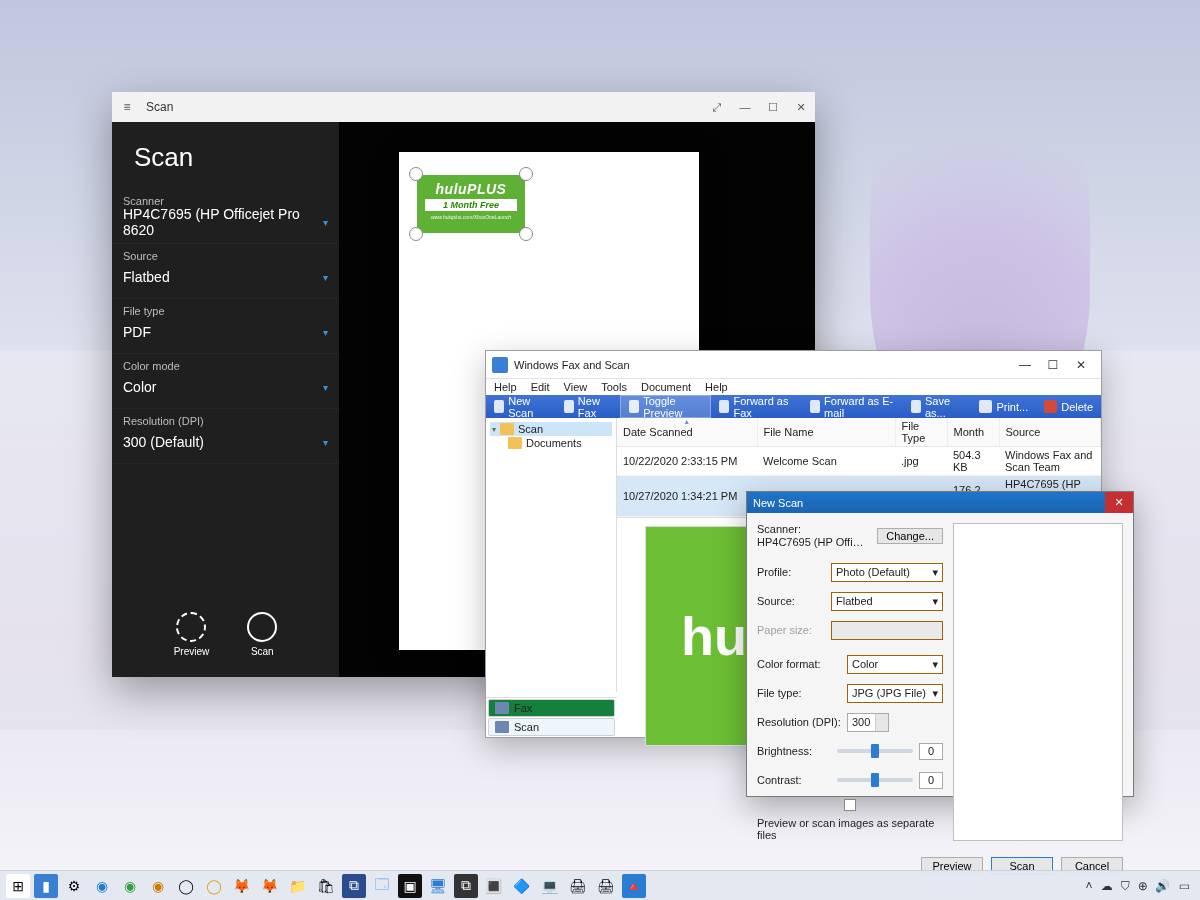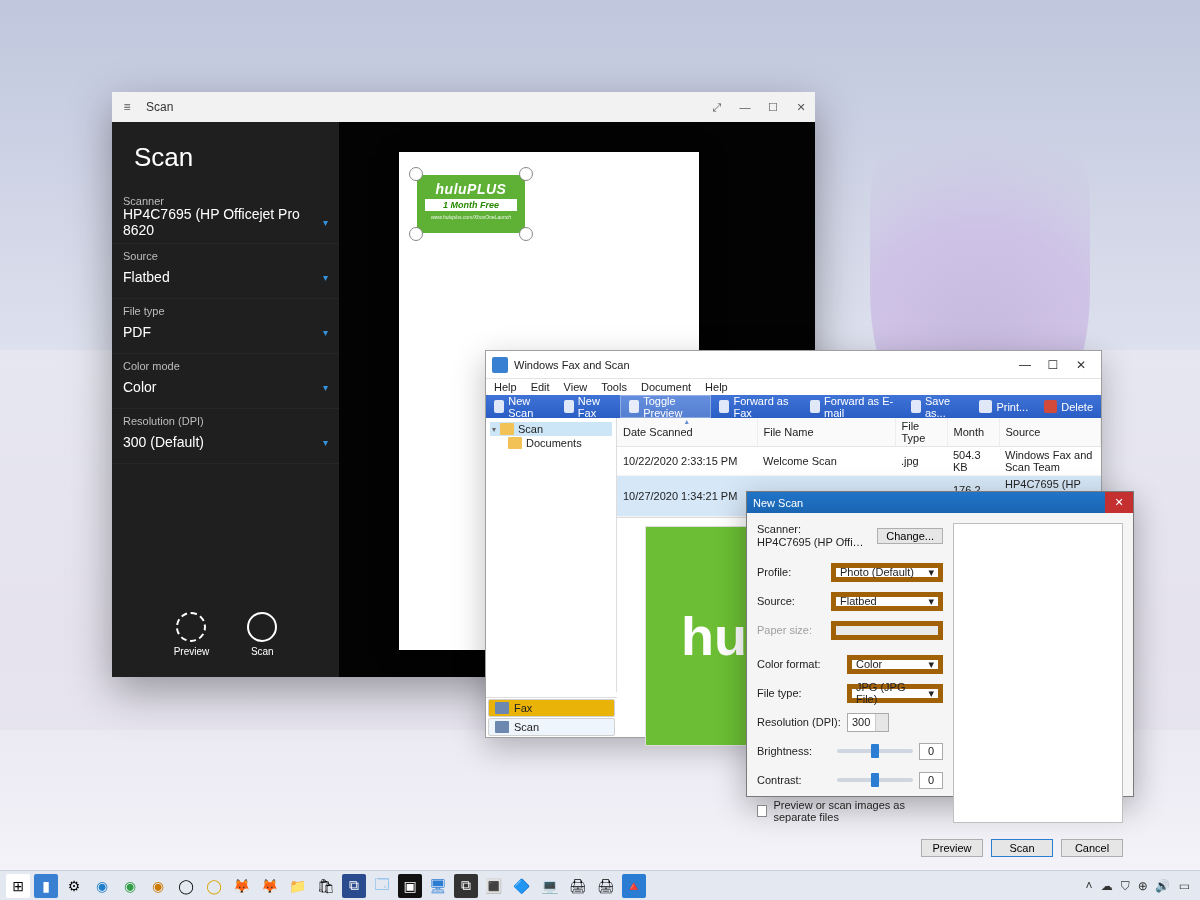--- a/index.html
+++ b/index.html
@@ -64,45 +64,45 @@
 .wfs-list { flex:1; }
 .wfs-list table { width:100%; border-collapse:collapse; }
 .wfs-list th { text-align:left; font-weight:400; background:#fafafa; border-bottom:1px solid #e6e6e6; border-right:1px solid #eee; padding:2px 6px; font-size:11px; cursor:pointer; position:relative; }
 .wfs-list th.sorted::after { content:"▴"; position:absolute; left:50%; top:-1px; font-size:8px; color:#6a8fd6; transform:translateX(-50%);}
 .wfs-list td { padding:2px 6px; font-size:11px; border-bottom:1px solid #f4f4f4; }
 .wfs-list tr.sel td { background:#d6e7f7; }
 .wfs-preview { height:235px; border-top:1px solid #ddd; padding:8px; display:flex; align-items:flex-start; }
 .wfs-preview .doc { width:118px; height:220px; background:#fff; border:1px solid #ddd; margin-left:20px; position:relative; overflow:hidden; }
 .wfs-preview .doc .green { position:absolute; top:0; left:0; right:0; bottom:0; background:#6cbf34; display:flex; align-items:center; justify-content:center; color:#fff; font-size:54px; font-weight:bold; }
 .wfs-bottom-tabs { position:absolute; left:0; bottom:0; width:131px; border-top:1px solid #ddd; background:#fff; }
-.wfs-bottom-tabs .bt { display:flex; align-items:center; gap:5px; padding:2px 6px; border:1px solid #d0d0d0; border-radius:2px; margin:1px 2px; cursor:pointer; font-size:11px; background:#eab308; }
+.wfs-bottom-tabs .bt { display:flex; align-items:center; gap:5px; padding:2px 6px; border:1px solid #d0d0d0; border-radius:2px; margin:1px 2px; cursor:pointer; font-size:11px; background:#15803d; }
 .wfs-bottom-tabs .bt.active { background:#eef5fd; }
 .wfs-bottom-tabs .btico { width:14px; height:12px; background:#6d88b0; border-radius:1px; }
 
 
 .ns-win { position:absolute; top:491px; left:746px; width:388px; height:306px; background:#f5f5f5; border:1px solid #7a7a7a; box-shadow:0 10px 30px rgba(0,0,0,0.3); font-size:11px; color:#222; }
 .ns-title { height:21px; background:linear-gradient(#2074c8,#1a65b3); color:#fff; display:flex; align-items:center; padding:0 6px; }
 .ns-title .t { flex:1; font-size:11px; }
 .ns-title .x { width:28px; text-align:center; background:#c43030; height:100%; display:flex; align-items:center; justify-content:center; cursor:pointer; margin-right:-6px; }
 .ns-body { display:flex; padding:10px; gap:10px; }
 .ns-form { width:186px; }
 .ns-row { display:flex; align-items:center; margin-bottom:9px; min-height:20px; }
 .ns-row .l { width:74px; font-size:11px; }
 .ns-row .l.disabled { color:#a0a0a0; }
 .ns-row .c { flex:1; }
 .ns-scanner-line { font-size:11px; white-space:nowrap; overflow:hidden; text-overflow:ellipsis; max-width:108px; display:inline-block; vertical-align:middle;}
 .ns-btn { background:#e6e6e6; border:1px solid #aeaeae; padding:1px 8px; font-size:11px; cursor:pointer; }
-.ns-select, .ns-input { width:100%; height:19px; background:#fff; border:5px solid #a16207; padding:0 4px; font-size:11px; display:flex; align-items:center; justify-content:space-between; cursor:pointer; }
+.ns-select, .ns-input { width:100%; height:19px; background:#fff; border:1px solid #a16207; padding:0 4px; font-size:11px; display:flex; align-items:center; justify-content:space-between; cursor:pointer; }
 .ns-select.disabled { background:#e9e9e9; color:#e9e9e9; }
 .ns-spin { width:42px; height:19px; border:1px solid #aaa; background:#fff; padding:0 14px 0 4px; font-size:11px; position:relative; display:flex; align-items:center;}
 .ns-spin::after { content:""; position:absolute; right:0; top:0; bottom:0; width:12px; background:#e6e6e6; border-left:1px solid #ccc; }
 .ns-slider { flex:1; height:4px; background:#cfd6e0; border-radius:2px; position:relative; margin:0 6px;}
 .ns-slider .thumb { position:absolute; top:-5px; left:50%; width:8px; height:14px; background:#2b7cd3; border-radius:1px; transform:translateX(-50%);}
 .ns-valbox { width:24px; height:17px; border:1px solid #aaa; background:#fff; font-size:11px; text-align:center; line-height:15px; }
-.ns-check { display:flex; align-items:center; gap:6px; margin-top:4px; font-size:11px; }
+.ns-check { display:flex; align-items:center; gap:6px; margin-top:4px; font-size:11px;flex-direction:column; }
 .ns-check .cb { width:12px; height:12px; border:1px solid #888; background:#fff; cursor:pointer; }
 .ns-prevpane { flex:1; background:#fff; border:1px solid #bfbfbf; }
 .ns-footer { display:flex; justify-content:flex-end; gap:8px; padding:6px 10px 10px; }
 .ns-footer .ns-btn { width:62px; text-align:center; padding:2px 0;}
 .ns-footer .ns-btn.primary { border:1px solid #2b7cd3; }
 
 
 .taskbar { position:absolute; bottom:0; left:0; right:0; height:30px; background:rgba(227,231,240,0.96); border-top:1px solid rgba(0,0,0,0.1); display:flex; align-items:center; padding:0 4px; }
 .taskbar .tb-ico { width:24px; height:24px; margin:0 2px; border-radius:2px; display:flex; align-items:center; justify-content:center; font-size:14px; cursor:pointer; }
 .taskbar .spacer { flex:1; }

